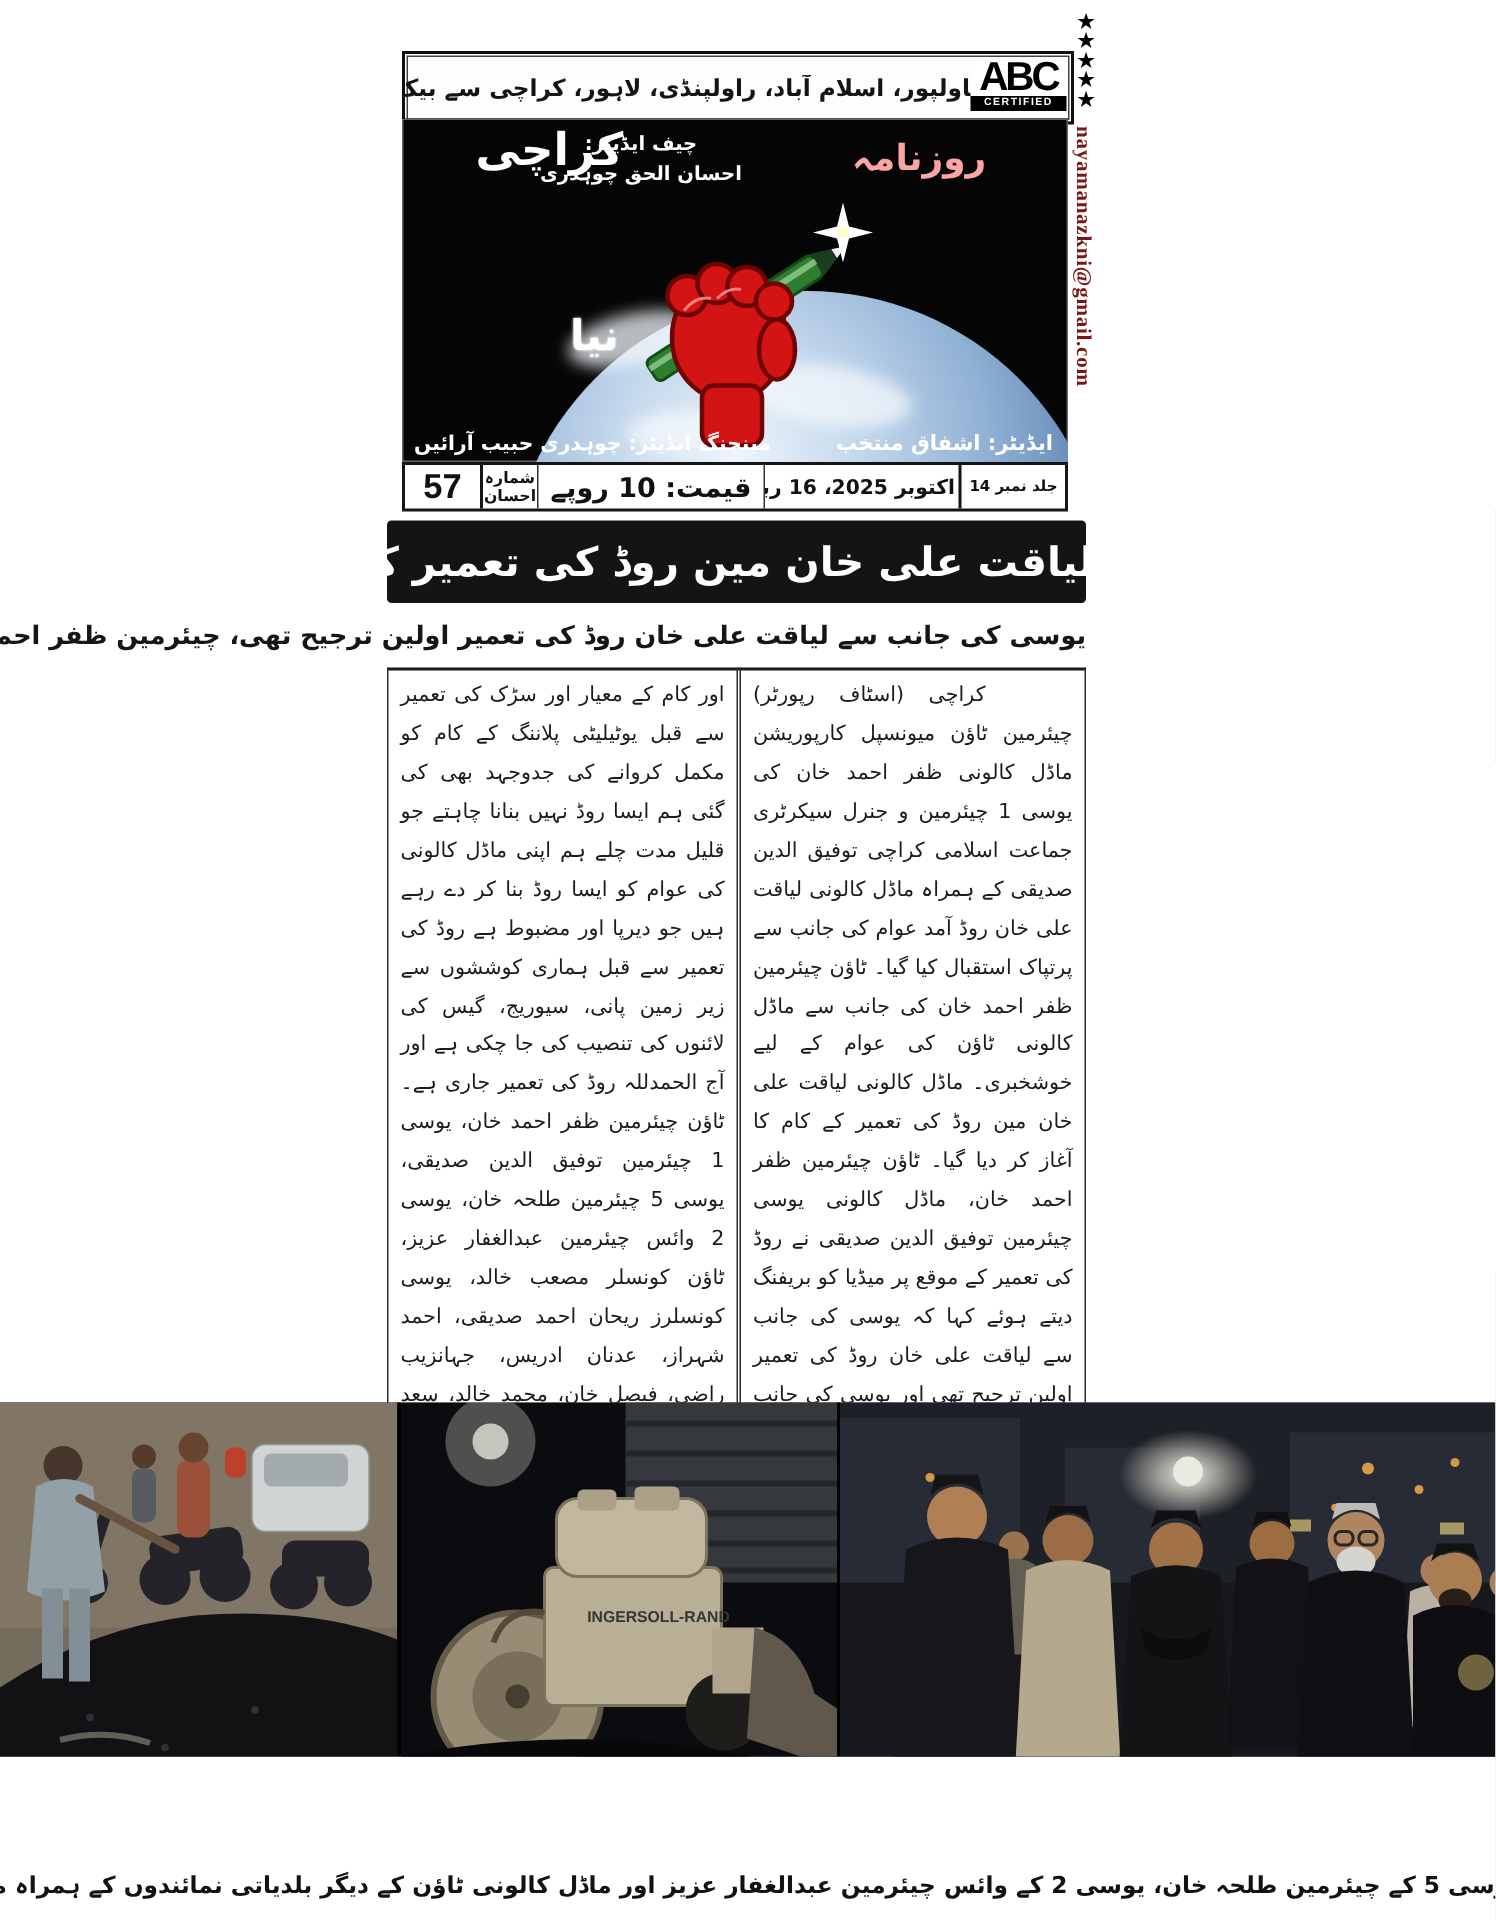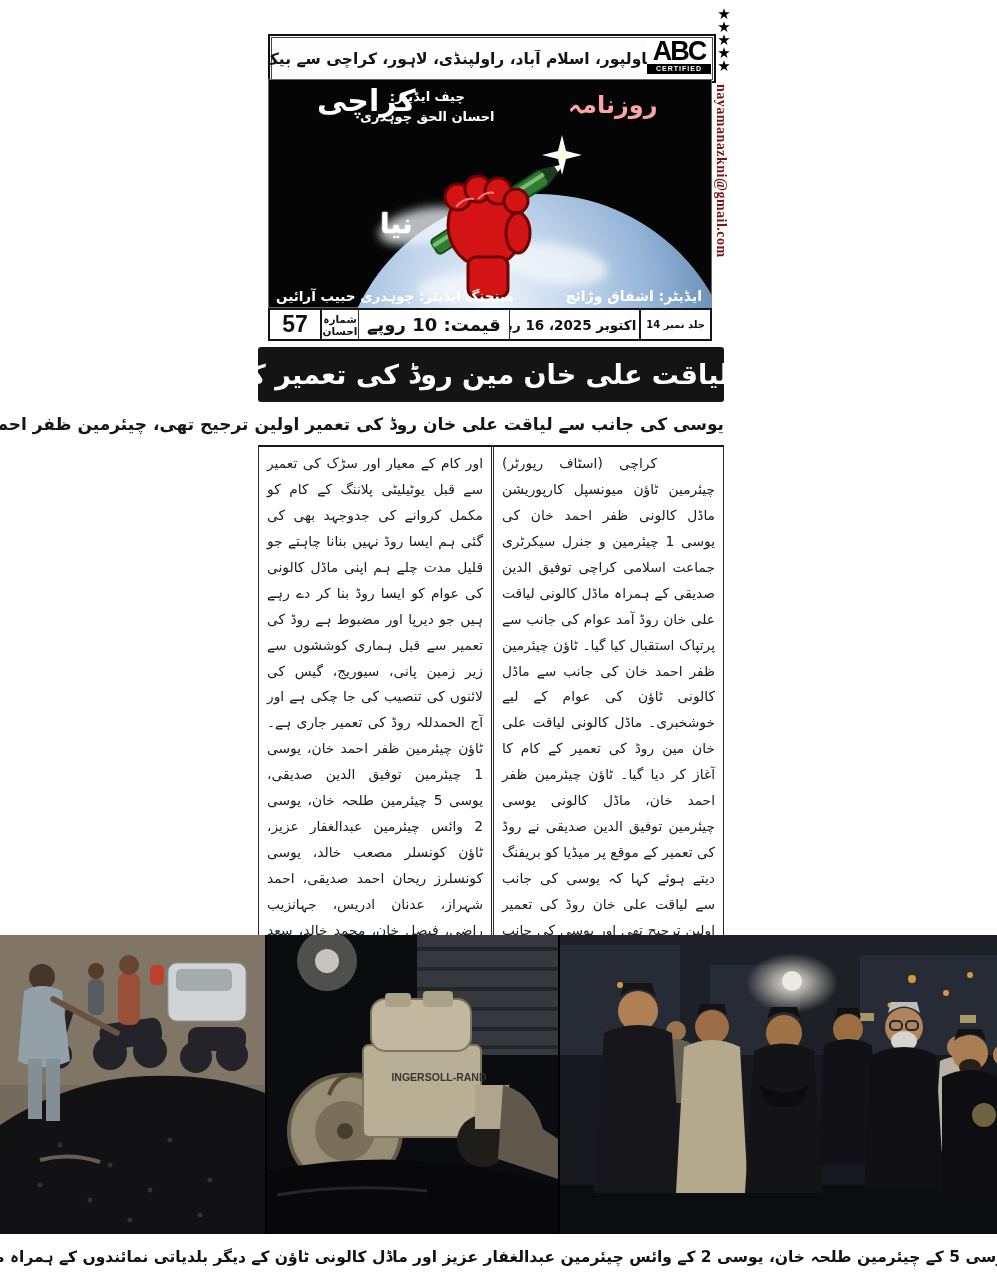--- a/index.html
+++ b/index.html
@@ -62,21 +62,21 @@
   .subhead-text{font-size:17px;font-weight:bold;white-space:nowrap;letter-spacing:-.3px;color:#161616;}
   
   .article{position:absolute;left:258px;top:445px;width:466px;height:490px;direction:rtl;
       display:flex;box-sizing:border-box;border-left:1.5px solid #2a2a2a;border-right:1.5px solid #2a2a2a;}
   .col{width:50%;box-sizing:border-box;padding:6px 8px 0 8px;font-size:13.8px;line-height:1.88;
       text-align:justify;color:#1c1c1c;overflow:hidden;height:100%;}
   .col-right{border-left:3px double #2a2a2a;}
   .col p{margin:0;}
   .p-first{text-indent:58px;}
   
-  .photos{position:absolute;left:0;top:935px;width:997px;height:299px;background:#000;display:flex;}
+  .photos{position:absolute;left:0;top:935px;width:997px;height:236px;background:#000;display:flex;}
   .photo{height:100%;position:relative;overflow:hidden;border-left:2px solid #000;box-sizing:border-box;}
   .photo:first-child{border-left:none;}
   .photo svg{display:block;}
   
   .caption{position:absolute;left:0;top:1234px;width:997px;height:46px;background:#fff;direction:rtl;
       display:flex;align-items:center;justify-content:center;}
   .caption-text{font-size:15.5px;font-weight:bold;white-space:nowrap;letter-spacing:-.4px;color:#121212;}
 </style>
 </head>
 <body>
@@ -125,21 +125,21 @@
       </g>
     </svg>
     <div class="mh-city">کراچی</div>
     <div class="mh-chief">
       <span>چیف ایڈیٹر:</span><br>
       <span>احسان الحق چوہدری</span>
     </div>
     <div class="mh-daily">روزنامہ</div>
     <div class="mh-title-prefix">نیا</div>
     <div class="mh-managing">مینجنگ ایڈیٹر: چوہدری حبیب آرائیں</div>
-    <div class="mh-editor">ایڈیٹر: اشفاق وڑائچ</div>
+    <div class="mh-editor">ایڈیٹر: اشفاق منتخب</div>
   </div>
 
   <div class="dateline">
     <div class="dl-seg dl-volume">جلد نمبر 14</div>
     <div class="dl-seg dl-date">جمعة المبارک 10 اکتوبر 2025، 16 ربیع الثانی 1447ھ</div>
     <div class="dl-seg dl-price">قیمت: 10 روپے</div>
     <div class="dl-seg dl-issue-label">شمارہ احسان</div>
     <div class="dl-seg dl-issue-num">57</div>
   </div>
 

